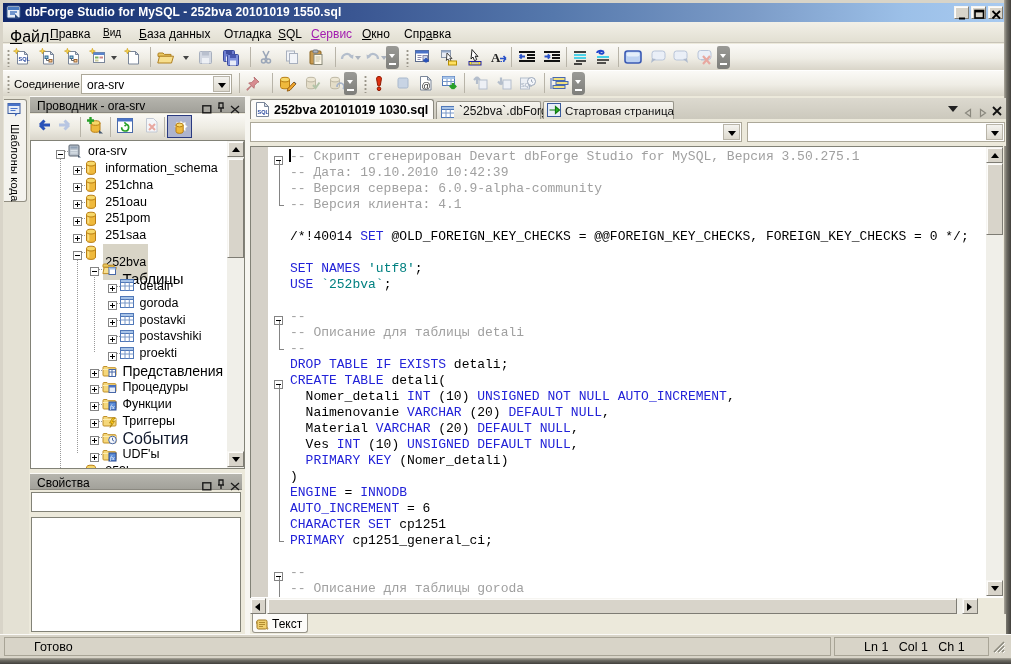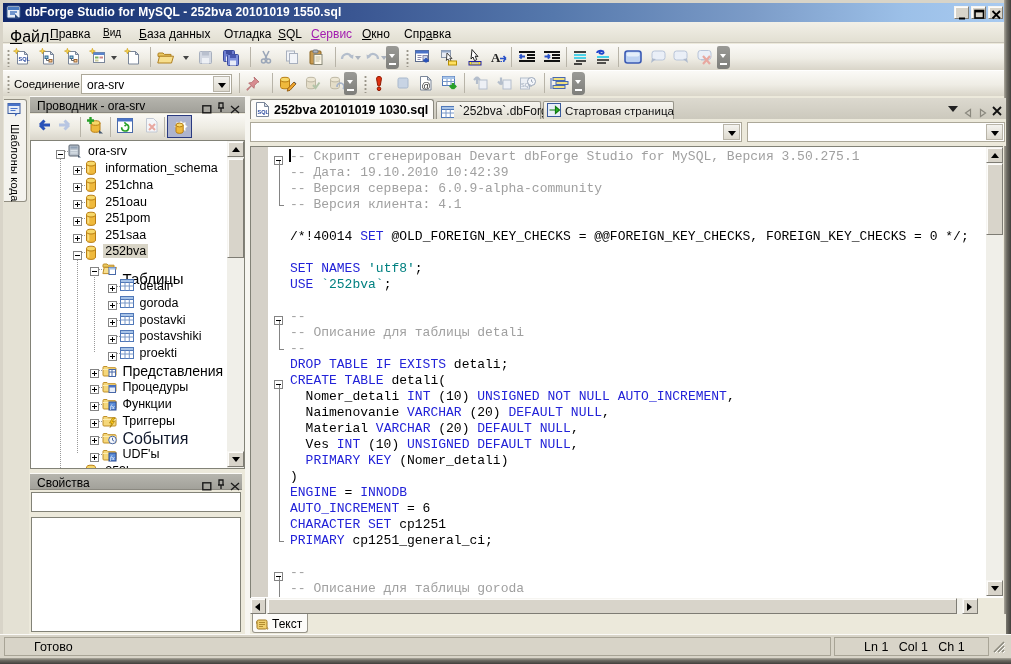--- a/index.html
+++ b/index.html
@@ -396,21 +396,21 @@
 <div style="position:absolute;left:51.2px;top:111.10000000000001px;width:13.0px;height:1px;background-image:linear-gradient(90deg,#999 1px,transparent 1px);background-size:2px 1px"></div>
 <div style="position:absolute;left:42.2px;top:105.60000000000001px"><svg width="10" height="10" viewBox="0 0 10 10" style="">
         <rect x="0.5" y="0.5" width="8" height="8" fill="#fff" stroke="#848484"></rect>
         <path d="M2 4.5 h5" stroke="#000"></path>
       </svg></div>
 <div style="position:absolute;left:54.2px;top:103.60000000000001px"><svg width="12" height="15" viewBox="0 0 12 15" style="">
         <path d="M1.5 3.5 v8.5 a4.5 2.4 0 0 0 9 0 V3.5" fill="#EFB93C" stroke="#B97E14" stroke-width="1"></path>
         <rect x="2.3" y="3.5" width="2" height="9" fill="#F9DD7E"></rect>
         <ellipse cx="6" cy="3.6" rx="4.5" ry="2.4" fill="#F7D869" stroke="#B97E14" stroke-width="1"></ellipse>
       </svg></div>
-<div style="position:absolute;left:72.2px;top:103.10000000000001px;font-size:12.5px;color:#000;background:#D8D4C6;padding:0 2px;white-space:nowrap">252bva</div>
+<div style="position:absolute;left:72.2px;top:103.10000000000001px;font-size:12.5px;color:#000;background:#D8D4C6;padding:11px 2px;white-space:nowrap">252bva</div>
 <div style="position:absolute;left:68.4px;top:127.95000000000002px;width:13.0px;height:1px;background-image:linear-gradient(90deg,#999 1px,transparent 1px);background-size:2px 1px"></div>
 <div style="position:absolute;left:59.4px;top:122.45000000000002px"><svg width="10" height="10" viewBox="0 0 10 10" style="">
         <rect x="0.5" y="0.5" width="8" height="8" fill="#fff" stroke="#848484"></rect>
         <path d="M2 4.5 h5" stroke="#000"></path>
       </svg></div>
 <div style="position:absolute;left:71.4px;top:120.45000000000002px"><svg width="15" height="15" viewBox="0 0 15 15" style="">
         <path d="M1 4 a1 1 0 0 1 1-1 h3 l1.2 1.2 H12 v2 H1z" fill="#E8C862" stroke="#C08F28"></path>
         <path d="M2.2 6.4 H14.4 L12.6 12.6 H0.9 z" fill="#F7DF8E" stroke="#C08F28"></path>
         <rect x="7" y="6.5" width="6.5" height="7" fill="#fff" stroke="#4868A8"></rect>
         <rect x="7" y="6.5" width="6.5" height="2" fill="#A8C4E8"></rect>

